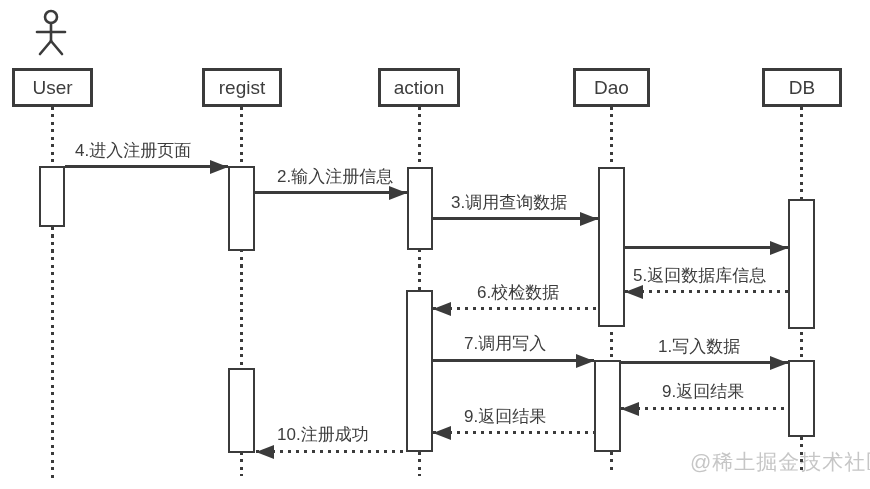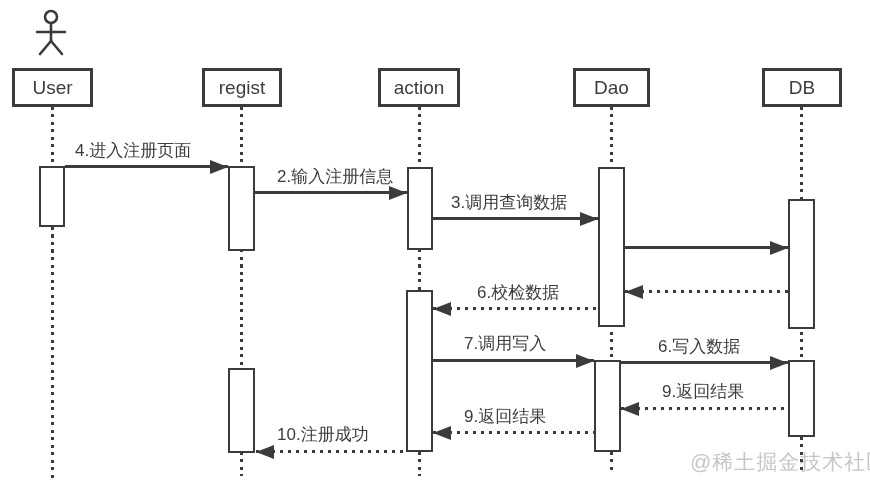--- a/index.html
+++ b/index.html
@@ -92,32 +92,33 @@
 
   <div class="mline solid" style="left:433px;top:217px;width:165px"></div>
   <div class="arr r" style="left:580px;top:212px"></div>
   <div class="mlabel" style="left:451px;top:191px">3.调用查询数据</div>
 
   <div class="mline solid" style="left:625px;top:246px;width:163px"></div>
   <div class="arr r" style="left:770px;top:241px"></div>
 
   <div class="mline dashed" style="left:625px;top:290px;width:163px"></div>
   <div class="arr l" style="left:625px;top:285px"></div>
+  <div class="mlabel" style="left:633px;top:264px">5.返回数据库信息</div>
 
   <div class="mline dashed" style="left:433px;top:307px;width:165px"></div>
   <div class="arr l" style="left:433px;top:302px"></div>
   <div class="mlabel" style="left:477px;top:281px">6.校检数据</div>
 
   <div class="mline solid" style="left:433px;top:359px;width:161px"></div>
   <div class="arr r" style="left:576px;top:354px"></div>
   <div class="mlabel" style="left:464px;top:332px">7.调用写入</div>
 
   <div class="mline solid" style="left:621px;top:361px;width:167px"></div>
   <div class="arr r" style="left:770px;top:356px"></div>
-  <div class="mlabel" style="left:658px;top:335px">6.写入数据</div>
+  <div class="mlabel" style="left:658px;top:335px">1.写入数据</div>
 
   <div class="mline dashed" style="left:621px;top:407px;width:167px"></div>
   <div class="arr l" style="left:621px;top:402px"></div>
   <div class="mlabel" style="left:662px;top:380px">9.返回结果</div>
 
   <div class="mline dashed" style="left:433px;top:431px;width:161px"></div>
   <div class="arr l" style="left:433px;top:426px"></div>
   <div class="mlabel" style="left:464px;top:405px">9.返回结果</div>
 
   <div class="mline dashed" style="left:256px;top:450px;width:150px"></div>

